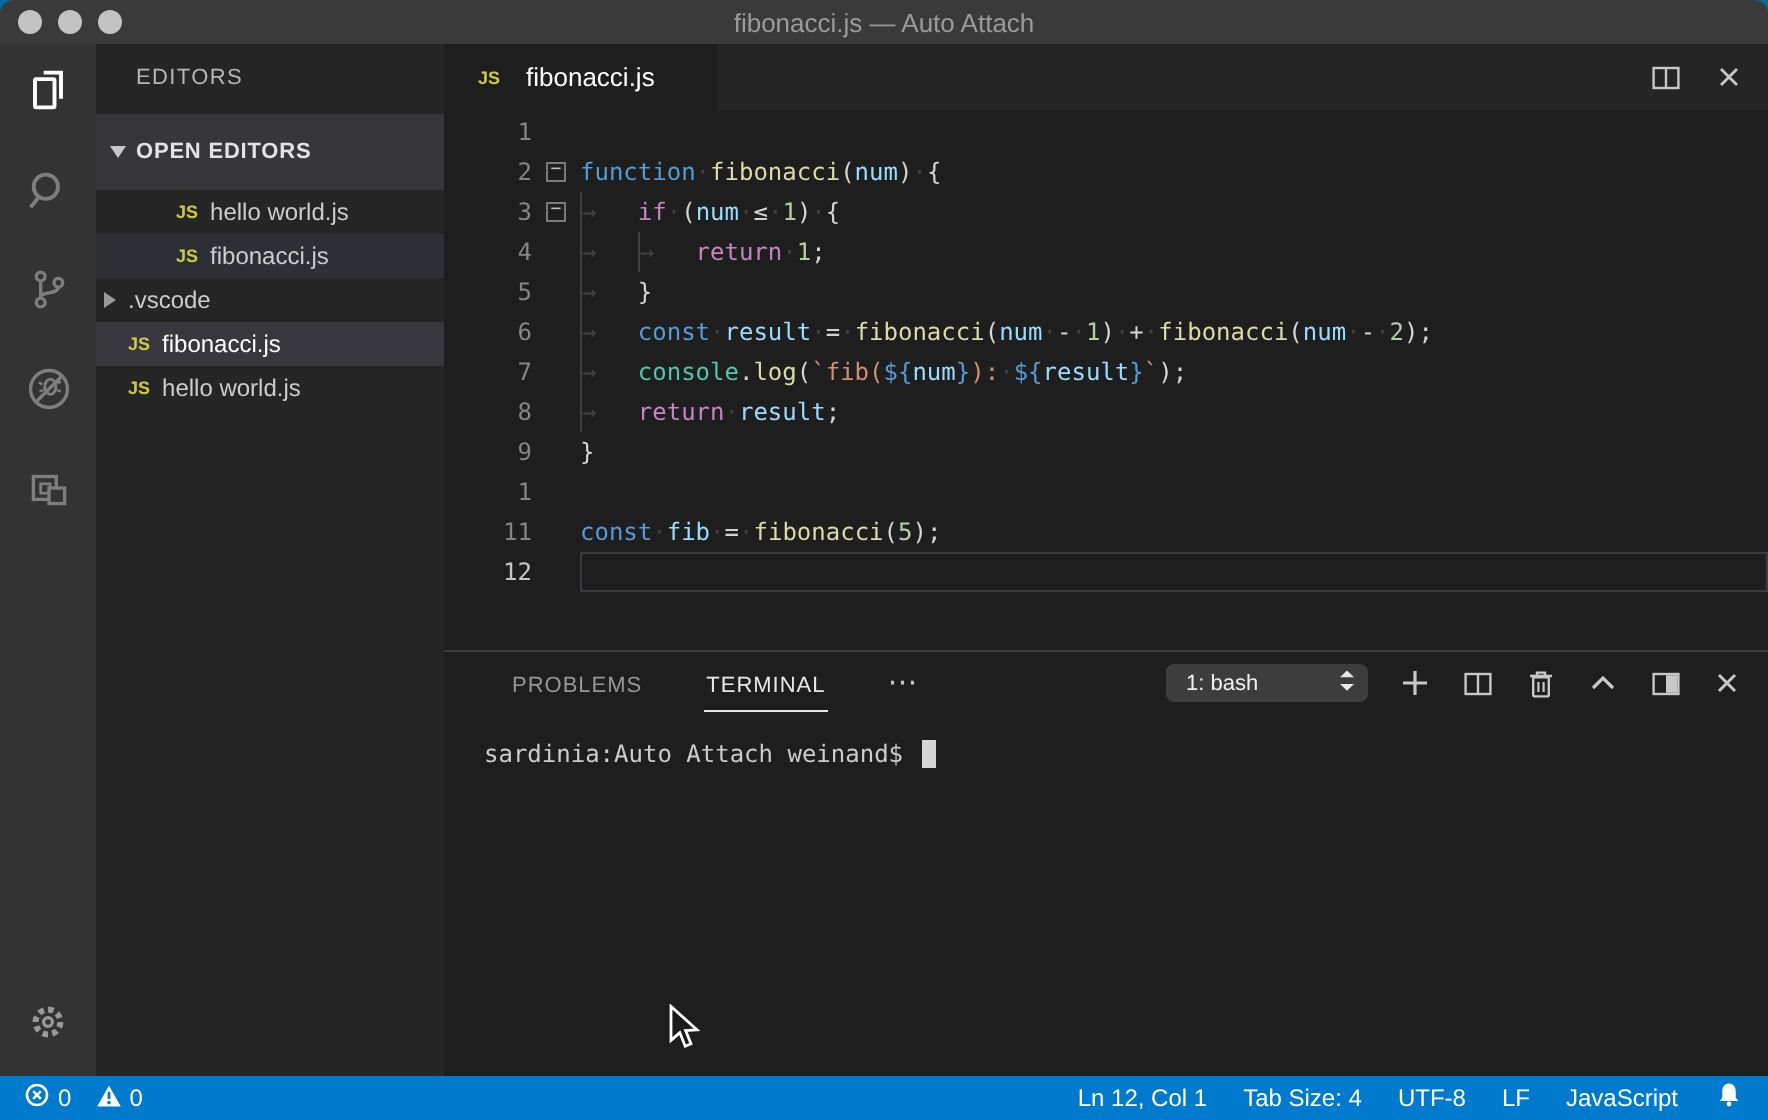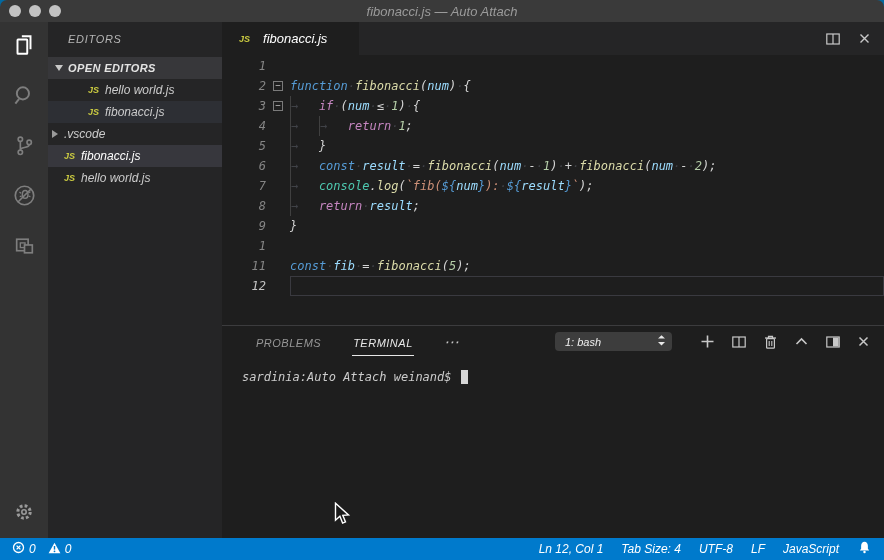--- a/index.html
+++ b/index.html
@@ -1,31 +1,31 @@
 <!DOCTYPE html>
 <html><head>
 <meta charset="utf-8">
 <style>
   html,body{margin:0;padding:0;background:#101010;}
-  #app{position:relative;width:884px;height:560px;overflow:hidden;font-family:"Liberation Sans",sans-serif;background:#0369a1;font-style:italic;-webkit-font-smoothing:antialiased;}
+  #app{position:relative;width:884px;height:560px;overflow:hidden;font-family:"Liberation Sans",sans-serif;background:#0369a1;-webkit-font-smoothing:antialiased;}
   
   .titlebar{position:absolute;left:0;top:0;right:0;height:22px;background:#3a3a3a;border-radius:7px 7px 0 0;display:flex;align-items:center;justify-content:center;}
   .lights{position:absolute;left:9px;top:5px;display:flex;gap:8px;}
   .light{width:12px;height:12px;border-radius:50%;background:#c3c3c3;}
   .win-title{font-size:13px;color:#9b9b9b;}
   
   .activitybar{position:absolute;left:0;top:22px;width:48px;bottom:22px;background:#333333;}
   .ab-item{height:50px;display:flex;align-items:center;justify-content:center;}
   .ab-item svg{stroke:#7e7e7e;fill:none;stroke-width:1.6;}
   .ab-item.active svg{stroke:#ffffff;}
   .ab-gear{position:absolute;bottom:10px;left:0;width:48px;display:flex;justify-content:center;}
   
   .sidebar{position:absolute;left:48px;top:22px;width:174px;bottom:22px;background:#252526;}
   .sb-title{height:35px;line-height:35px;padding-left:20px;font-size:11px;color:#b6b6b6;letter-spacing:.7px;}
-  .sb-sec-head{height:22px;background:#37373a;display:flex;align-items:center;padding-left:5px;font-size:11px;font-weight:bold;color:#e3e3e3;letter-spacing:.4px;cursor:default;}
+  .sb-sec-head{height:38px;background:#37373a;display:flex;align-items:center;padding-left:5px;font-size:11px;font-weight:bold;color:#e3e3e3;letter-spacing:.4px;cursor:default;}
   .tw-down{width:0;height:0;border-left:4px solid transparent;border-right:4px solid transparent;border-top:6px solid #c8c8c8;margin:0 5px 0 2px;}
   .tw-right{width:0;height:0;border-top:4px solid transparent;border-bottom:4px solid transparent;border-left:6px solid #9a9a9a;margin-right:6px;}
   .sb-row{height:22px;display:flex;align-items:center;font-size:12px;color:#cccccc;cursor:default;}
   .sb-row.active{background:#2d2f34;}
   .sb-row.selected{background:#37373d;color:#ffffff;}
   .jsb{font-size:9px;font-weight:bold;color:#cbcb41;margin-right:6px;}
   
   .main{position:absolute;left:222px;top:22px;right:0;bottom:22px;background:#1e1e1e;}
   .tabbar{height:33px;background:#252526;position:relative;display:flex;}
   .tab{width:120px;background:#1e1e1e;display:flex;align-items:center;padding-left:17px;gap:7px;font-size:13px;color:#ffffff;}
@@ -44,21 +44,21 @@
   .tk-nu{color:#B5CEA8}.tk-st{color:#CE9178}.tk-cl{color:#4EC9B0}.tk-pu{color:#D4D4D4}
   .tk-ws{color:#404247}
   .tk-tab{color:#404247;display:inline-block;width:4ch;padding-left:1px;box-sizing:border-box;}
   
   .panel{position:absolute;left:0;right:0;top:303px;bottom:0;background:#1e1e1e;border-top:1px solid #3c3c3e;}
   .phead{height:31px;display:flex;align-items:center;padding-left:33px;position:relative;}
   .ptab{font-size:11px;letter-spacing:.5px;color:#969696;margin-right:30px;padding:9px 1px 6px;border-bottom:1px solid transparent;cursor:default;}
   .ptab.active{color:#e7e7e7;border-bottom-color:#e7e7e7;}
   .pmore{color:#c5c5c5;font-size:15px;line-height:10px;margin-left:0px;}
   .pright{position:absolute;right:0;top:0;height:31px;display:flex;align-items:center;gap:16px;padding-right:14px;}
-  .shellsel{width:117px;height:19px;background:#3d3d3d;border-radius:4px;display:flex;align-items:center;justify-content:space-between;padding:0 5px 0 10px;font-size:11px;color:#f0f0f0;margin-right:12px;box-sizing:border-box;}
+  .shellsel{width:101px;height:19px;background:#3d3d3d;border-radius:4px;display:flex;align-items:center;justify-content:space-between;padding:0 5px 0 10px;font-size:11px;color:#f0f0f0;box-sizing:border-box;}
   .pbody{padding:13px 0 0 20px;font-family:"DejaVu Sans Mono",monospace;font-size:12px;color:#cccccc;}
   .cursor-block{display:inline-block;width:7px;height:14px;background:#d6d6d6;vertical-align:text-bottom;margin-left:2px;}
   
   .statusbar{position:absolute;left:0;right:0;bottom:0;height:22px;background:#007ACC;display:flex;align-items:center;justify-content:space-between;color:#ffffff;font-size:12px;padding:0 12px;box-sizing:border-box;}
   .sb-left{display:flex;align-items:center;gap:5px;}
   .sb-right{display:flex;align-items:center;gap:18px;}
   .sb-item{display:flex;align-items:center;gap:4px;cursor:default;}
   
   .mouse{position:absolute;left:334px;top:502px;pointer-events:none;}
 </style>

